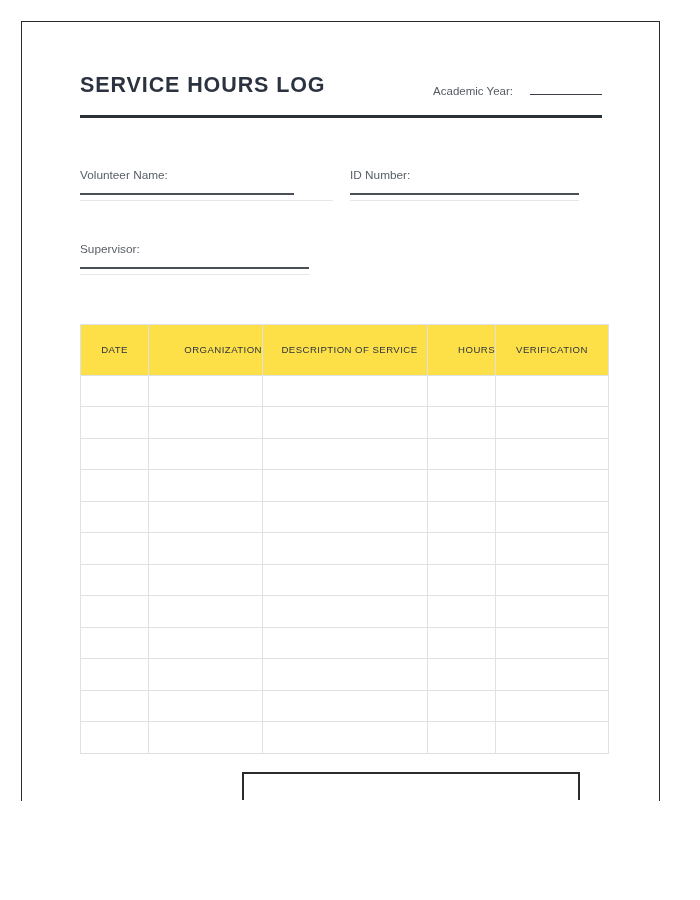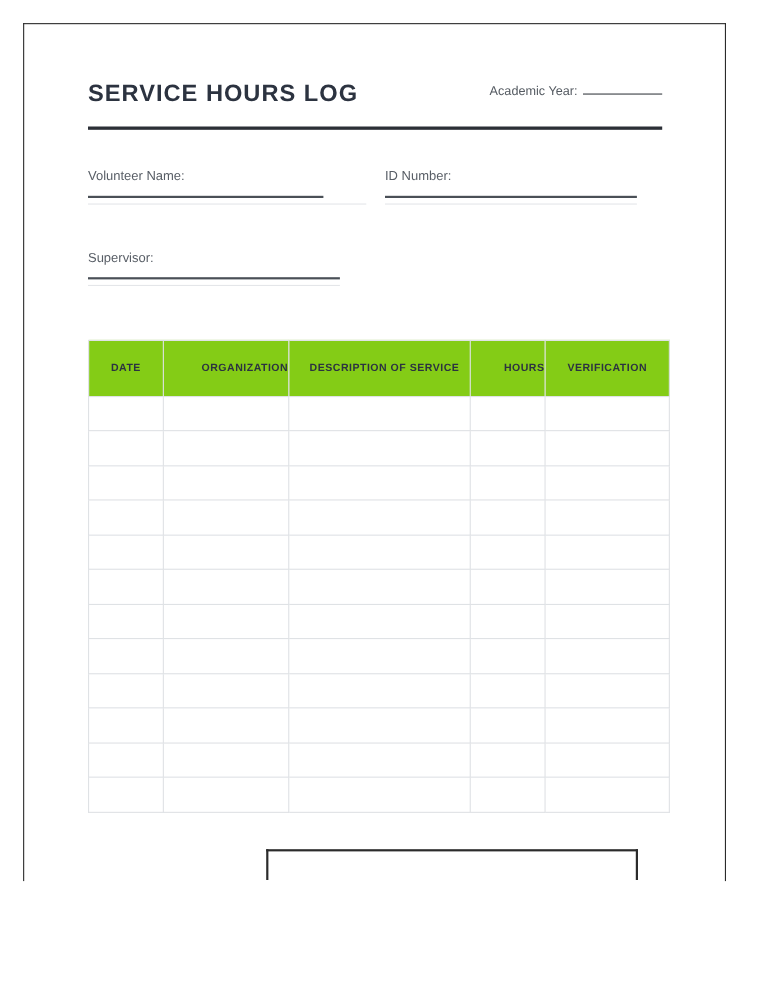--- a/index.html
+++ b/index.html
@@ -32,37 +32,37 @@
   #page-inner {
     position: absolute;
     left: 58px;
     top: 52px;
     width: 522px;
   }
 
   
   .doc-header {
     display: flex;
-    align-items: flex-start;
+    align-items: flex-end;
     justify-content: space-between;
     width: 522px;
   }
   .doc-title {
     font-size: 21.5px;
     font-weight: bold;
     color: #2c3340;
     letter-spacing: 0.9px;
     margin: 0;
     line-height: 1.1;
     white-space: nowrap;
   }
   .acad-wrap {
     display: flex;
     align-items: baseline;
-    gap: 5px;
+    gap: 17px;
     padding-bottom: 1px;
   }
   .acad-label {
     font-size: 11.5px;
     color: #555b62;
     white-space: nowrap;
   }
   .acad-blank {
     display: inline-block;
     width: 72px;
@@ -72,21 +72,21 @@
 
   .title-rule {
     width: 522px;
     height: 3px;
     background: #2b2f36;
     margin-top: 17px;
   }
 
   
   .fields-grid {
-    margin-top: 35px;
+    margin-top: 50px;
     display: grid;
     grid-template-columns: 270px 252px;
     row-gap: 41px;
   }
   .field-cell {
     position: relative;
   }
   .field-label {
     font-size: 11.8px;
     color: #585e66;
@@ -121,24 +121,24 @@
     width: 522px;
     border-collapse: collapse;
     table-layout: fixed;
   }
   .log-table th,
   .log-table td {
     border: 1px solid #dfe2e5;
     padding: 0;
   }
   .log-table thead th {
-    background: #84cc16;
+    background: #fde047;
     height: 50px;
     font-size: 9.6px;
-    font-weight: bold;
+    font-weight: normal;
     color: #2c3340;
     letter-spacing: 0.45px;
     vertical-align: middle;
   }
   .col-date  { width: 67px;  text-align: center; }
   .col-org   { width: 113px; text-align: right; }
   .col-desc  { width: 155px; text-align: center; padding-left: 9px !important; line-height: 1.25; }
   .col-hours { width: 67px;  text-align: right; }
   .col-ver   { width: 112px; text-align: center; }
 

